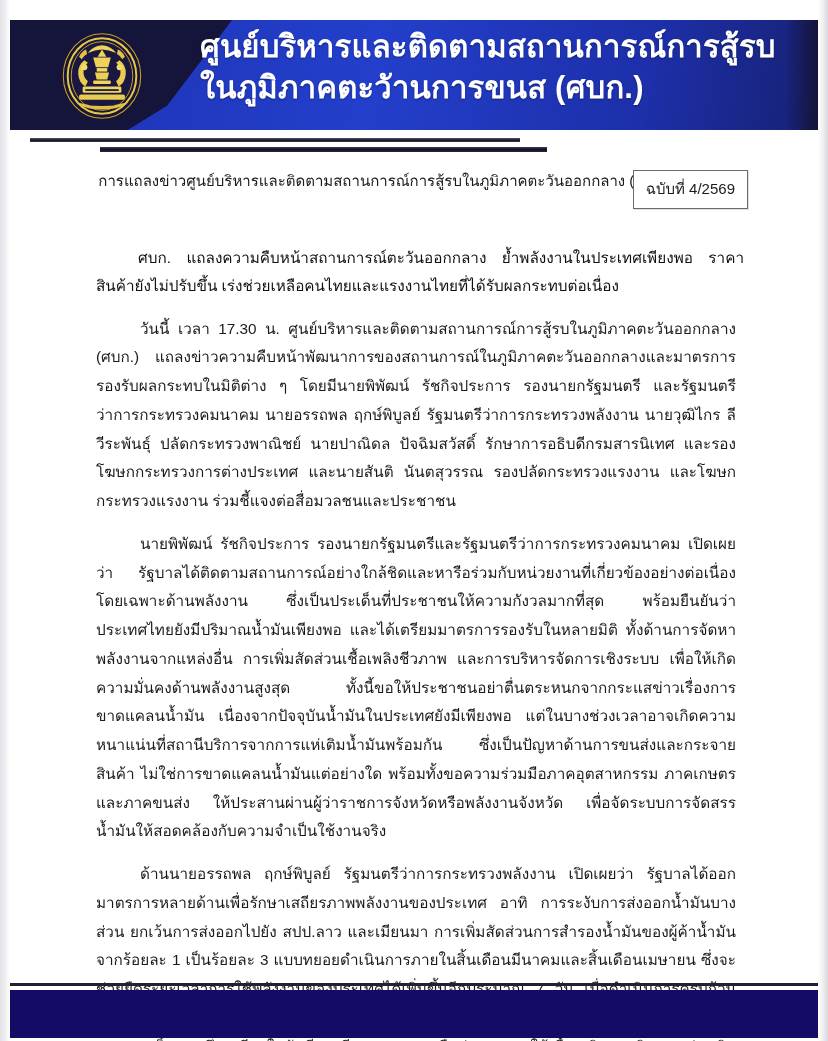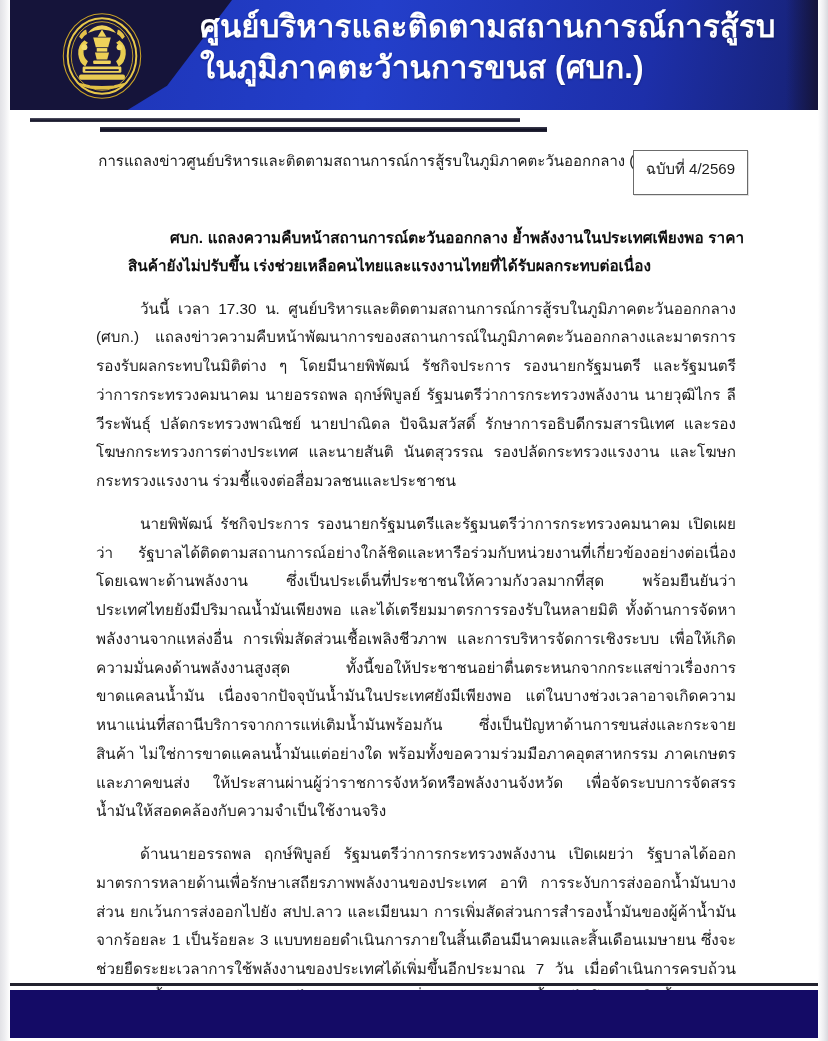--- a/index.html
+++ b/index.html
@@ -37,20 +37,21 @@
     right: 0;
     background: linear-gradient(to left, #d9d9de 0%, #ededf0 45%, #ffffff 100%);
   }
 
   
   .banner {
     position: relative;
     height: 110px;
     background: linear-gradient(100deg, #1b2ea8 0%, #1f37bb 18%, #233fcb 45%, #1d2fa9 78%, #16206f 100%);
     overflow: hidden;
+    margin-top: 20px;
   }
   .banner-dark-wedge {
     position: absolute;
     top: 0;
     left: 0;
     width: 232px;
     height: 110px;
     background: #15143a;
     clip-path: polygon(0 0, 100% 0, 72% 78%, 55% 100%, 0 100%);
   }
@@ -129,37 +130,36 @@
     padding-right: 70px;
   }
   .doc-heading .ttl-line { display: block; }
 
   .issue-badge {
     position: absolute;
     right: -4px;
     top: 2px;
     border: 1.6px solid #6b6b6b;
     background: #ffffff;
-    padding: 6px 12px 13px;
+    padding: 6px 12px 7px;
     font-size: 15px;
     color: #1b1b1b;
     white-space: nowrap;
     box-shadow: 1px 1px 0 rgba(0,0,0,0.12);
     text-align: right;
   }
 
   .lead {
     margin-top: 22px;
     font-size: 15.3px;
     line-height: 1.85;
-    font-weight: 700;
+    font-weight: 400;
     color: #0f0f0f;
     text-align: justify;
     text-indent: 42px;
-    margin-left: 32px;
   }
 
   p.body-par {
     margin: 14px 8px 0 0;
     font-size: 15.3px;
     line-height: 1.88;
     color: #1a1a1a;
     text-align: justify;
     text-indent: 44px;
   }

